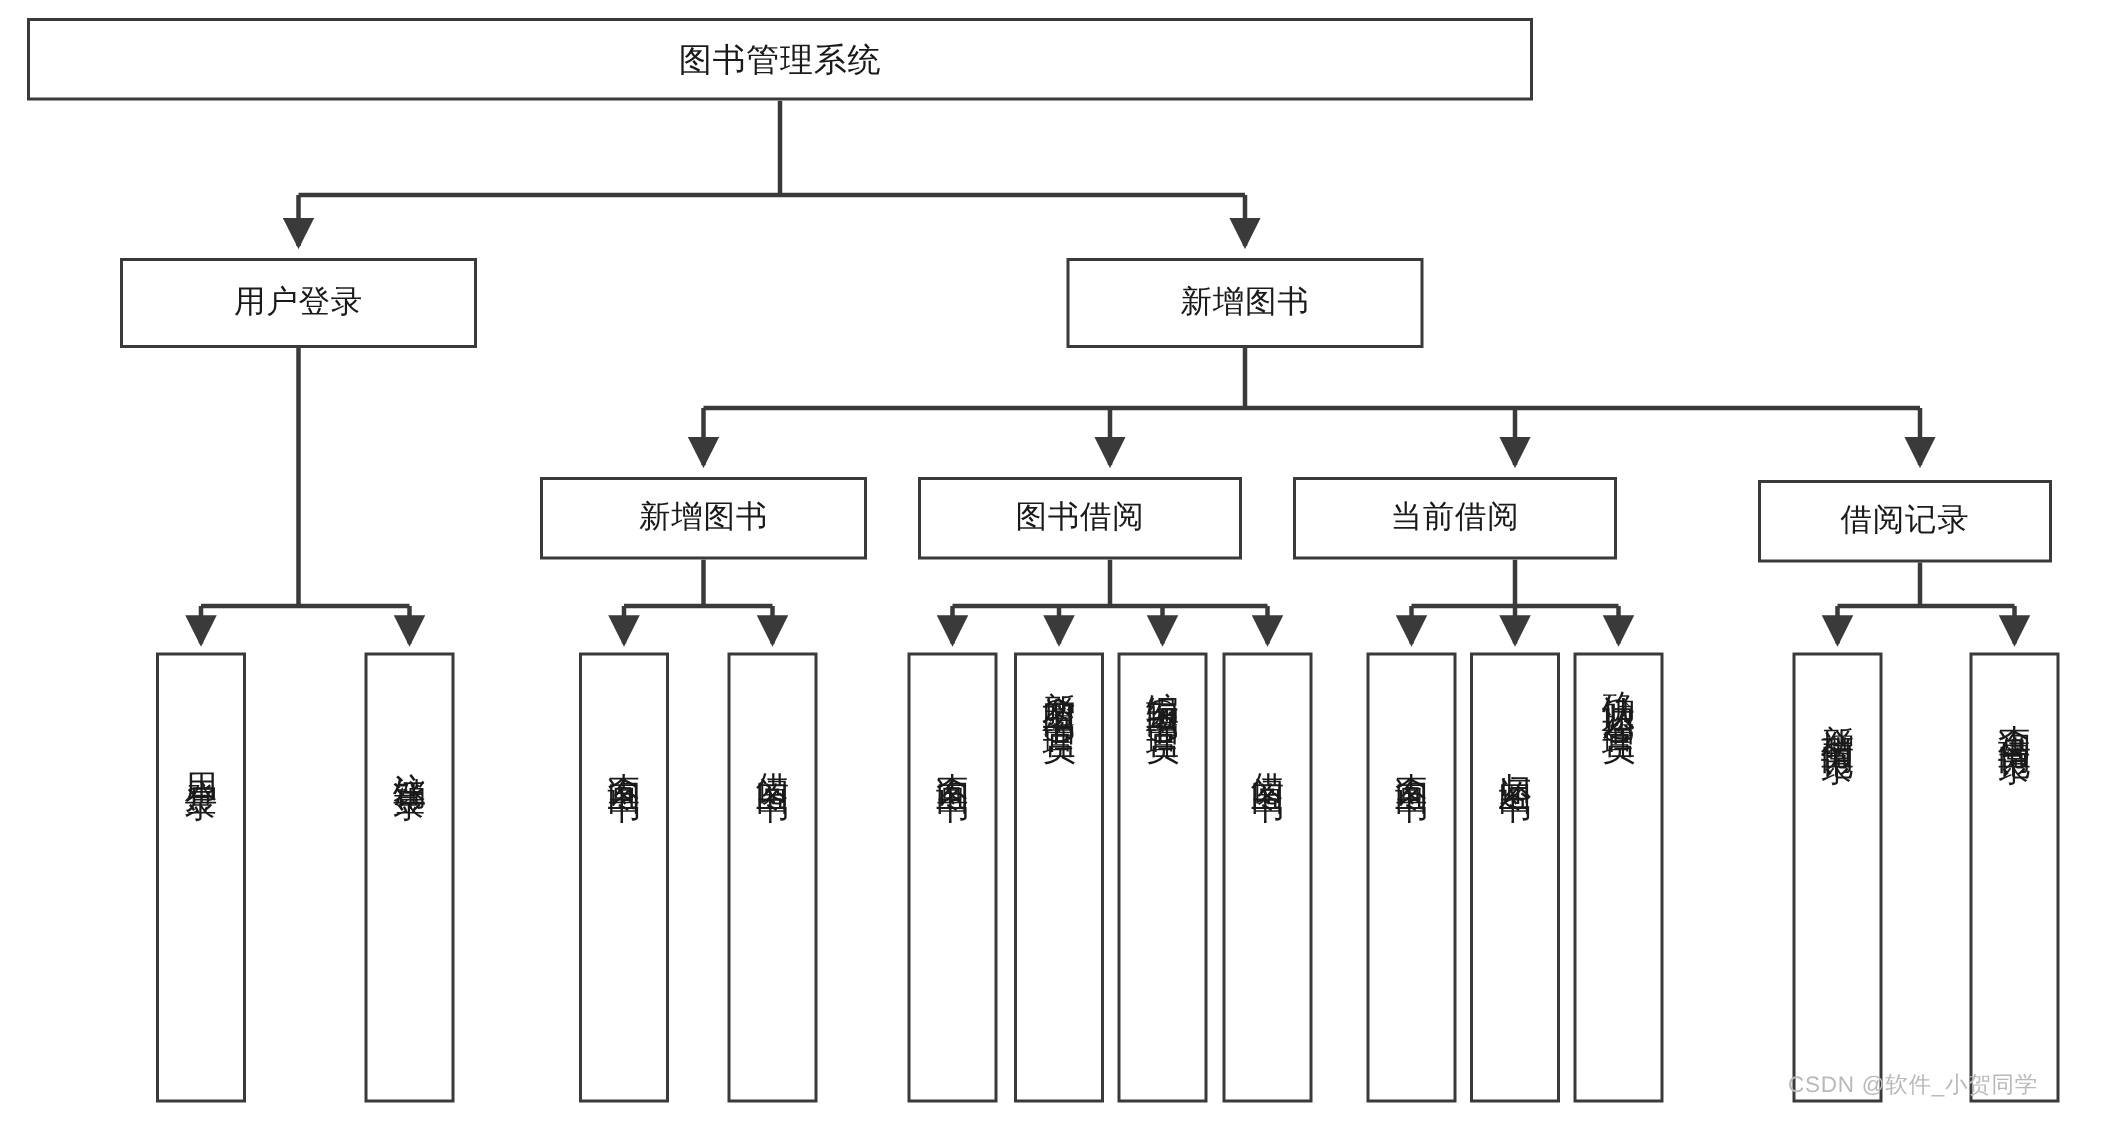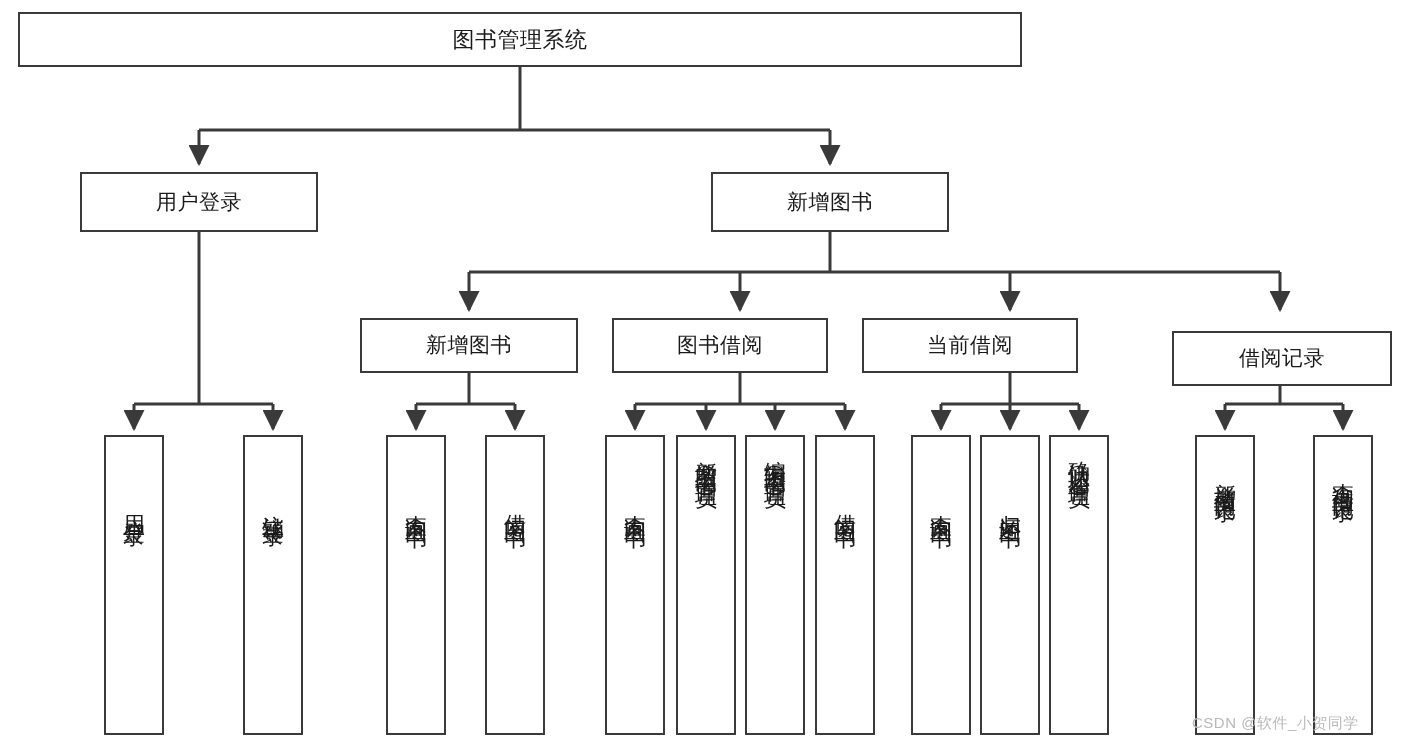--- a/index.html
+++ b/index.html
@@ -135,21 +135,21 @@
 
   <div class="node horiz" style="left:360px; top:318px; width:218px; height:55px;">
     <span class="label">新增图书</span>
   </div>
   <div class="node horiz" style="left:612px; top:318px; width:216px; height:55px;">
     <span class="label">图书借阅</span>
   </div>
   <div class="node horiz" style="left:862px; top:318px; width:216px; height:55px;">
     <span class="label">当前借阅</span>
   </div>
-  <div class="node horiz" style="left:1172px; top:331px; width:220px; height:55px;align-items:center;">
+  <div class="node horiz" style="left:1172px; top:320px; width:196px; height:55px;align-items:center;">
     <span class="label">借阅记录</span>
   </div>
 
   <div class="node vert" style="left:104px; top:435px; width:60px; height:300px; padding-top:60px;">
     <span class="label">用户登录</span>
   </div>
   <div class="node vert" style="left:243px; top:435px; width:60px; height:300px; padding-top:60px;">
     <span class="label">注销登录</span>
   </div>
 

